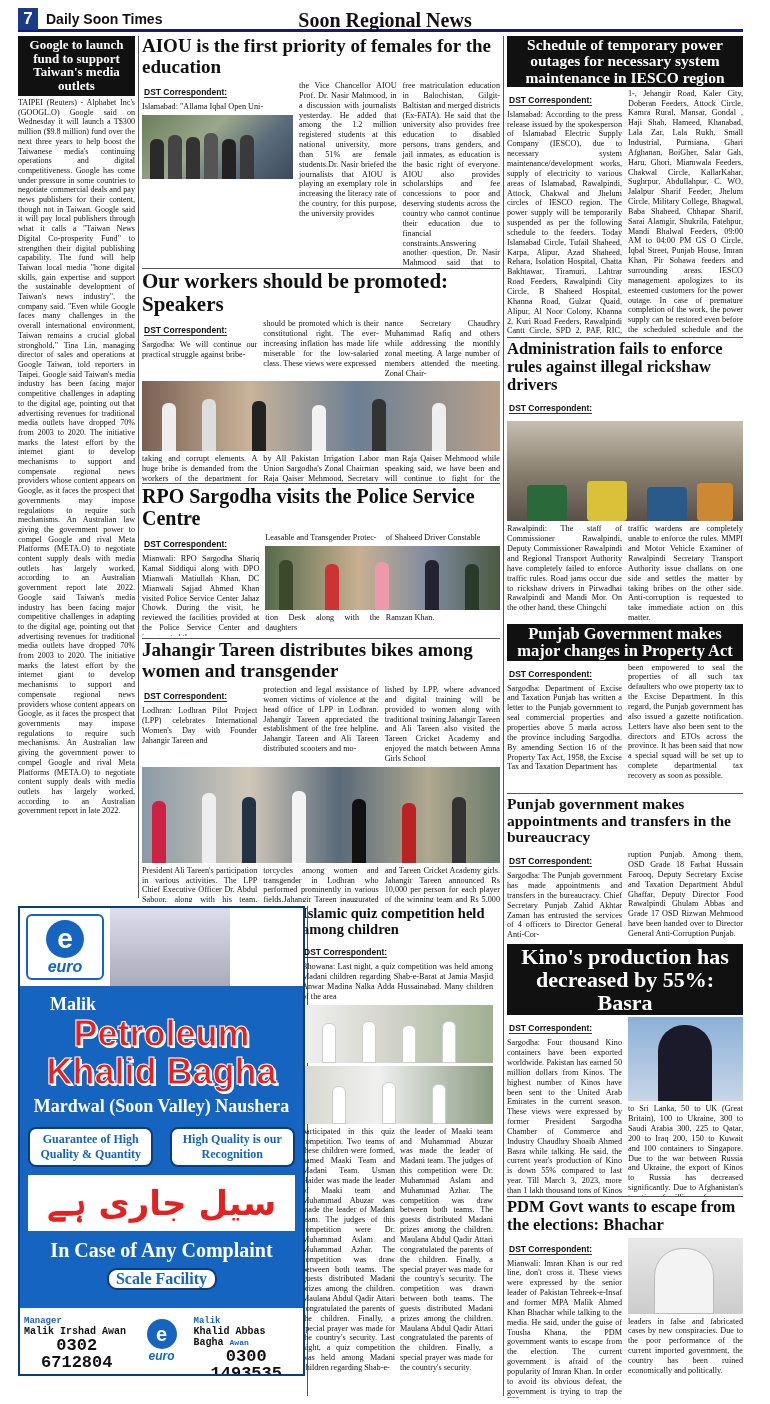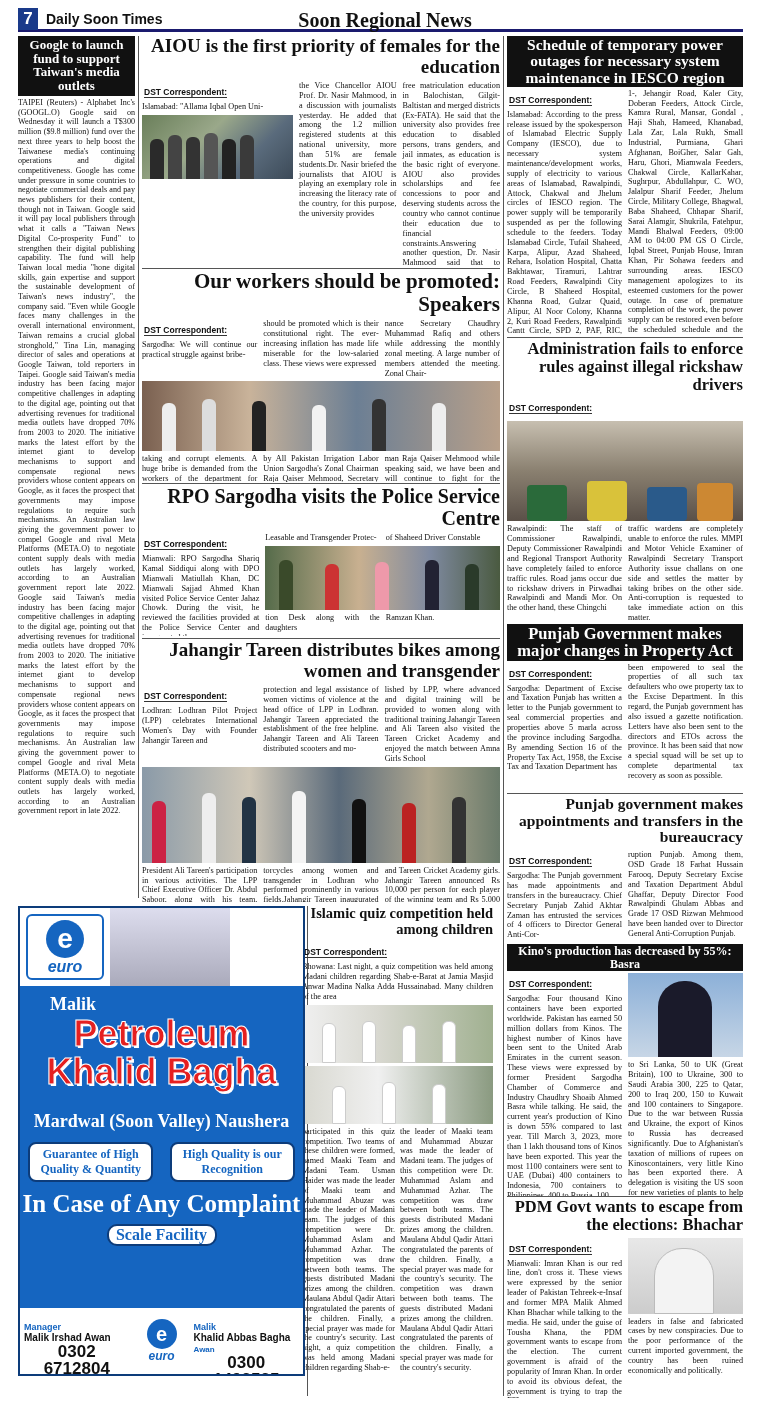--- a/index.html
+++ b/index.html
@@ -3,48 +3,48 @@
 <meta charset="utf-8">
 <style>
 *{box-sizing:border-box;margin:0;padding:0}
 body{width:770px;height:1404px;background:#fff;font-family:"Liberation Serif",serif;color:#111;overflow:hidden;position:relative}
 .topbar{position:absolute;left:18px;top:8px;width:725px;height:24px;border-bottom:3px solid #1a1a6e;display:flex;align-items:center}
 .pagenum{background:#1a3a8a;color:#fff;font-family:"Liberation Sans",sans-serif;font-weight:bold;font-size:17px;width:20px;height:22px;text-align:center;line-height:22px}
 .ptitle{font-family:"Liberation Sans",sans-serif;font-weight:bold;font-size:14px;margin-left:8px}
 .section{position:absolute;left:0;width:770px;top:8px;text-align:center;font-family:"Liberation Serif",serif;font-weight:bold;font-size:20px;line-height:24px;pointer-events:none}
 .box{position:absolute;overflow:hidden}
 .dark-head{background:#111;color:#fff;font-family:"Liberation Serif",serif;font-weight:bold;text-align:center;line-height:1.05}
-.head{font-family:"Liberation Serif",serif;font-weight:bold;text-align:right;line-height:1.08;color:#111}
+.head{font-family:"Liberation Serif",serif;font-weight:bold;text-align:left;line-height:1.08;color:#111}
 .byline{font-family:"Liberation Sans",sans-serif;font-weight:bold;font-size:8.5px;border-bottom:1px solid #333;display:inline-block;margin:4px 0 4px 2px}
 .txt{font-family:"Liberation Serif",serif;font-size:8.2px;line-height:1.2;text-align:justify;color:#111}
 .photo{background:linear-gradient(135deg,#6a7f5a,#9aa88a 40%,#5a6b7c 70%,#3c4a58);position:relative;overflow:hidden}
 .photo .fig{position:absolute;bottom:0;width:14px;border-radius:6px 6px 0 0}
 .cols{display:flex;gap:6px}
 .col{flex:1}
 .vline{position:absolute;width:1px;background:#555}
 .hline{position:absolute;height:1px;background:#555}
 .ad{position:absolute;left:18px;top:906px;width:287px;height:470px;background:#1565c0;border:2px solid #0d3c7a;overflow:hidden}
 .ad-top{height:78px;background:#fff;position:relative}
 .euro-logo{position:absolute;left:6px;top:6px;width:78px;height:66px;background:#fff;border:2px solid #1565c0;border-radius:6px;text-align:center}
 .euro-e{width:38px;height:38px;border-radius:50%;background:#1565c0;margin:4px auto 0;color:#fff;font-family:"Liberation Sans",sans-serif;font-weight:bold;font-size:28px;line-height:38px}
 .euro-txt{font-family:"Liberation Sans",sans-serif;font-weight:bold;font-style:italic;color:#1565c0;font-size:16px}
 .badge24{position:absolute;right:6px;top:6px;width:72px;height:66px;background:#fff;border:2px solid #1565c0;text-align:center}
 .badge24 .n{color:#d11;font-family:"Liberation Sans",sans-serif;font-weight:bold;font-size:34px;line-height:38px}
 .badge24 .s{color:#111;font-family:"Liberation Sans",sans-serif;font-weight:bold;font-size:14px}
 .ad-people{position:absolute;left:90px;top:0;width:120px;height:78px;background:linear-gradient(180deg,#dde,#aab)}
 .ad-malik{color:#fff;font-family:"Liberation Serif",serif;font-weight:bold;font-size:18px;padding:8px 0 0 30px}
 .ad-name{color:#e52020;font-family:"Liberation Sans",sans-serif;font-weight:bold;font-size:36px;text-align:center;line-height:38px;-webkit-text-stroke:1px #fff;text-shadow:2px 2px 0 #fff}
-.ad-loc{color:#fff;font-family:"Liberation Serif",serif;font-weight:bold;font-size:18px;text-align:center;margin-top:20px}
+.ad-loc{color:#fff;font-family:"Liberation Serif",serif;font-weight:bold;font-size:18px;text-align:center;margin-top:5px}
 .ad-pills{display:flex;justify-content:space-around;margin-top:10px}
 .pill{background:#fff;color:#1565c0;font-family:"Liberation Serif",serif;font-weight:bold;font-size:12px;border-radius:8px;padding:3px 8px;text-align:center;width:125px;line-height:15px;border:2px solid #0d3c7a}
 .urdu{background:#fff;margin:8px 8px 0;height:56px;text-align:center;color:#e52020;font-family:"DejaVu Sans",sans-serif;font-weight:bold;font-size:34px;line-height:56px;direction:rtl}
-.ad-complaint{color:#fff;font-family:"Liberation Serif",serif;font-weight:bold;font-size:25px;text-align:center;margin-top:8px}
+.ad-complaint{color:#fff;font-family:"Liberation Serif",serif;font-weight:bold;font-size:20px;text-align:center;margin-top:8px}
 .ad-scale{background:#fff;color:#1565c0;font-family:"Liberation Serif",serif;font-weight:bold;font-size:16px;border-radius:10px;width:110px;margin:6px auto 0;text-align:center;border:2px solid #0d3c7a}
 .ad-bottom{position:absolute;left:0;bottom:0;width:100%;height:66px;background:#fff;display:flex;align-items:stretch}
-.contact{flex:1;padding:14px 4px;font-family:Liberation Sans, sans-serif}
+.contact{flex:1;padding:8px 4px;font-family:Liberation Mono, monospace}
 .contact .role{color:#1565c0;font-weight:bold;font-size:9px}
 .contact .nm{font-weight:bold;font-size:10px}
 .contact .ph{font-weight:bold;font-size:17px;line-height:17px;text-align:center}
 .mini-logo{width:56px;display:flex;flex-direction:column;align-items:center;justify-content:center}
 .mini-logo .e{width:30px;height:30px;border-radius:50%;background:#1565c0;color:#fff;font-family:"Liberation Sans",sans-serif;font-weight:bold;font-size:20px;text-align:center;line-height:30px}
 .mini-logo .t{color:#1565c0;font-family:"Liberation Sans",sans-serif;font-weight:bold;font-style:italic;font-size:12px}
 </style>
 </head>
 <body>
 
@@ -240,21 +240,21 @@
   <div class="cols" style="margin-top:4px">
     <div class="col"><div class="byline">DST Correspondent:</div>
       <div class="txt">Sargodha: The Punjab government has made appointments and transfers in the bureaucracy. Chief Secretary Punjab Zahid Akhtar Zaman has entrusted the services of 4 officers to Director General Anti-Cor-</div></div>
     <div class="col">
         <div class="txt">ruption Punjab. Among them, OSD Grade 18 Farhat Hussain Farooq, Deputy Secretary Excise and Taxation Department Abdul Ghaffar, Deputy Director Food Rawalpindi Ghulam Abbas and Grade 17 OSD Rizwan Mehmood have been handed over to Director General Anti-Corruption Punjab.</div>
       </div>
   </div>
 </div>
 
 <div class="box" style="left:507px;top:944px;width:236px;height:252px">
-  <div class="dark-head" style="font-size:12px;padding:1px 2px">Kino's production has decreased by 55%: Basra</div>
+  <div class="dark-head" style="font-size:22px;padding:1px 2px">Kino's production has decreased by 55%: Basra</div>
   <div class="cols" style="margin-top:2px">
     <div class="col"><div class="byline">DST Correspondent:</div>
       <div class="txt">Sargodha: Four thousand Kino containers have been exported worldwide. Pakistan has earned 50 million dollars from Kinos. The highest number of Kinos have been sent to the United Arab Emirates in the current season. These views were expressed by former President Sargodha Chamber of Commerce and Industry Chaudhry Shoaib Ahmed Basra while talking. He said, the current year's production of Kino is down 55% compared to last year. Till March 3, 2023, more than 1 lakh thousand tons of Kinos have been exported. This year the most 1100 containers were sent to UAE (Dubai) 400 containers to Indonesia, 700 containers to Philippines, 400 to Russia, 100</div></div>
     <div class="col">
       <div class="photo" style="height:84px;margin-bottom:3px;background:linear-gradient(180deg,#8cb0d8,#c7d6e6)">
         <div class="fig" style="left:30px;width:54px;height:76px;border-radius:26px 26px 0 0;background:#1a1a2a"></div>
       </div>
       <div class="txt">to Sri Lanka, 50 to UK (Great Britain), 100 to Ukraine, 300 to Saudi Arabia 300, 225 to Qatar, 200 to Iraq 200, 150 to Kuwait and 100 containers to Singapore. Due to the war between Russia and Ukraine, the export of Kinos to Russia has decreased significantly. Due to Afghanistan's taxation of millions of rupees on Kinoscontainers, very little Kino has been exported there. A delegation is visiting the US soon for new varieties of plants to help increase the productivity of Kino.</div>
       </div>
   </div>
@@ -311,20 +311,21 @@
     <div class="ad-people"></div>
   </div>
   <div class="ad-malik">Malik</div>
   <div class="ad-name">Petroleum</div>
   <div class="ad-name">Khalid Bagha</div>
   <div class="ad-loc">Mardwal (Soon Valley) Naushera</div>
   <div class="ad-pills">
     <div class="pill">Guarantee of High Quality &amp; Quantity</div>
     <div class="pill">High Quality is our Recognition</div>
   </div>
+  <div class="urdu">سیل جاری ہے</div>
   <div class="ad-complaint">In Case of Any Complaint</div>
   <div class="ad-scale">Scale Facility</div>
   <div class="ad-bottom">
     <div class="contact">
       <div class="role">Manager</div>
       <div class="nm">Malik Irshad Awan</div>
       <div class="ph">0302</div>
       <div class="ph">6712804</div>
     </div>
     <div class="mini-logo">

